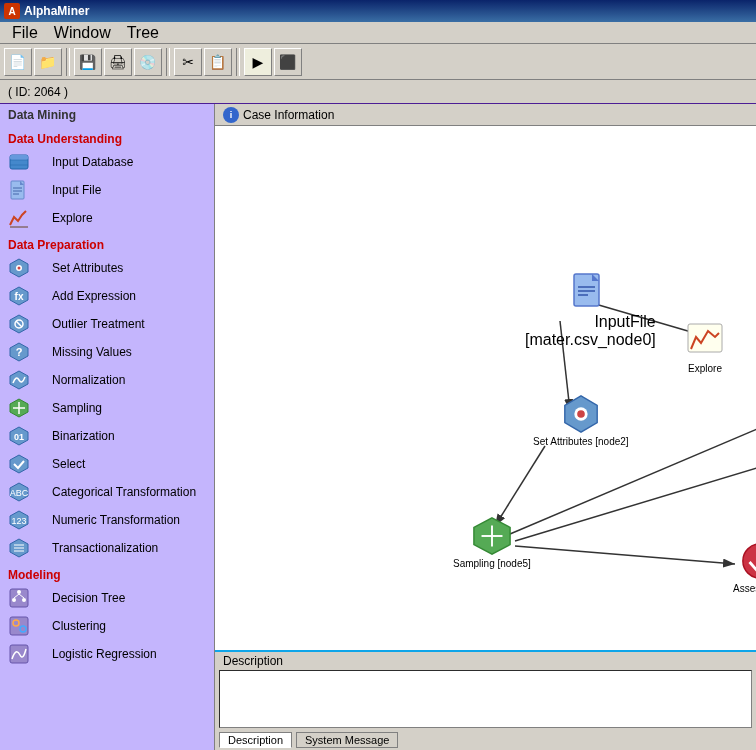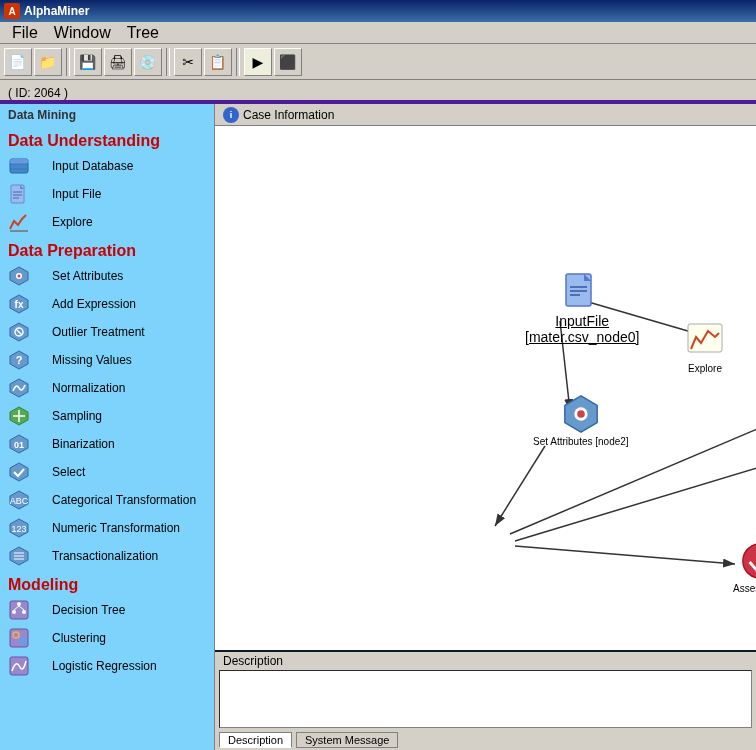--- a/index.html
+++ b/index.html
@@ -49,48 +49,48 @@
       cursor: pointer;
       font-size: 14px;
     }
     .toolbar-sep { width: 4px; height: 28px; border-left: 1px solid #808080; border-right: 1px solid #ffffff; margin: 0 2px; }
 
     
     .id-bar {
       background: #d4d0c8;
       height: 24px;
       display: flex;
-      align-items: flex-end;
+      align-items: center;
       padding: 0 8px;
       font-size: 12px;
-      border-bottom: 4px solid #4c1d95;
+      border-bottom: 1px solid #4c1d95;
     }
 
     
     .main-container {
       display: flex;
       height: calc(750px - 22px - 22px - 36px - 24px);
     }
 
     
     .left-panel {
       width: 215px;
-      background: #7dd3fc;
+      background: #c4b5fd;
       border-right: 1px solid #808080;
       overflow-y: auto;
       overflow-x: hidden;
     }
     .left-panel::-webkit-scrollbar { width: 12px; }
     .left-panel::-webkit-scrollbar-track { background: #d4d0c8; }
     .left-panel::-webkit-scrollbar-thumb { background: #a0a0a0; border: 1px solid #808080; }
 
     .section-header {
       color: #cc0000;
       font-weight: bold;
-      font-size: 16px;
+      font-size: 12px;
       padding: 6px 8px 2px 8px;
     }
 
     .panel-item {
       display: flex;
       align-items: center;
       padding: 3px 8px;
       cursor: pointer;
       gap: 22px;
     }
@@ -133,21 +133,21 @@
     .canvas-area {
       flex: 1;
       position: relative;
       background: white;
       overflow: hidden;
     }
 
     
     .description-panel {
       height: 100px;
-      border-top: 2px solid #0f172a;
+      border-top: 2px solid #0ea5e9;
       background: #d4d0c8;
       display: flex;
       flex-direction: column;
     }
     .description-header {
       padding: 2px 8px;
       font-size: 12px;
       font-weight: normal;
       background: #d4d0c8;
     }
@@ -470,21 +470,21 @@
       <div class="node" style="left: 310px; top: 145px;">
         <div class="node-icon">
           <svg width="40" height="40" viewBox="0 0 40 40">
             <rect x="4" y="3" width="25" height="32" rx="2" fill="#99bbee" stroke="#5577cc" stroke-width="1.5"></rect>
             <polygon points="22,3 29,10 22,10" fill="#5577cc"></polygon>
             <line x1="8" y1="16" x2="25" y2="16" stroke="#3355aa" stroke-width="1.5"></line>
             <line x1="8" y1="20" x2="25" y2="20" stroke="#3355aa" stroke-width="1.5"></line>
             <line x1="8" y1="24" x2="18" y2="24" stroke="#3355aa" stroke-width="1.5"></line>
           </svg>
         </div>
-        <div class="node-label" style="font-size:14px; text-align:center;text-decoration:underline;">InputFile<br>[mater.csv_node0]</div>
+        <div class="node-label" style="font-size:16px; text-align:right;">InputFile<br>[mater.csv_node0]</div>
       </div>
 
       <div class="node" style="left: 470px; top: 195px;">
         <div class="node-icon">
           <svg width="36" height="36" viewBox="0 0 36 36">
             <rect x="1" y="1" width="34" height="28" rx="2" fill="#ffffee" stroke="#aaaaaa" stroke-width="1"></rect>
             <polyline points="4,26 9,14 14,20 21,8 28,14 32,10" fill="none" stroke="#cc4422" stroke-width="2"></polyline>
           </svg>
         </div>
         <div class="node-label">Explore</div>
@@ -494,20 +494,30 @@
         <div class="node-icon">
           <svg width="42" height="42" viewBox="0 0 42 42">
             <polygon points="21,2 38,12 38,30 21,40 4,30 4,12" fill="#6699cc" stroke="#3366aa" stroke-width="1.5"></polygon>
             <circle cx="21" cy="21" r="7" fill="white"></circle>
             <circle cx="21" cy="21" r="4" fill="#cc4444"></circle>
           </svg>
         </div>
         <div class="node-label">Set Attributes [node2]</div>
       </div>
 
+      <div class="node" style="left: 238px; top: 390px;">
+        <div class="node-icon">
+          <svg width="42" height="42" viewBox="0 0 42 42">
+            <polygon points="21,2 40,12 40,30 21,40 2,30 2,12" fill="#55aa55" stroke="#338833" stroke-width="1.5"></polygon>
+            <line x1="10" y1="21" x2="32" y2="21" stroke="white" stroke-width="2"></line>
+            <line x1="21" y1="10" x2="21" y2="32" stroke="white" stroke-width="2"></line>
+          </svg>
+        </div>
+        <div class="node-label">Sampling [node5]</div>
+      </div>
 
       <div class="node" style="left: 518px; top: 415px;">
         <div class="node-icon">
           <svg width="42" height="42" viewBox="0 0 42 42">
             <circle cx="21" cy="21" r="18" fill="#cc3344" stroke="#aa1122" stroke-width="1.5"></circle>
             <polyline points="10,22 17,30 32,12" fill="none" stroke="white" stroke-width="3"></polyline>
           </svg>
         </div>
         <div class="node-label">Assessment</div>
       </div>

